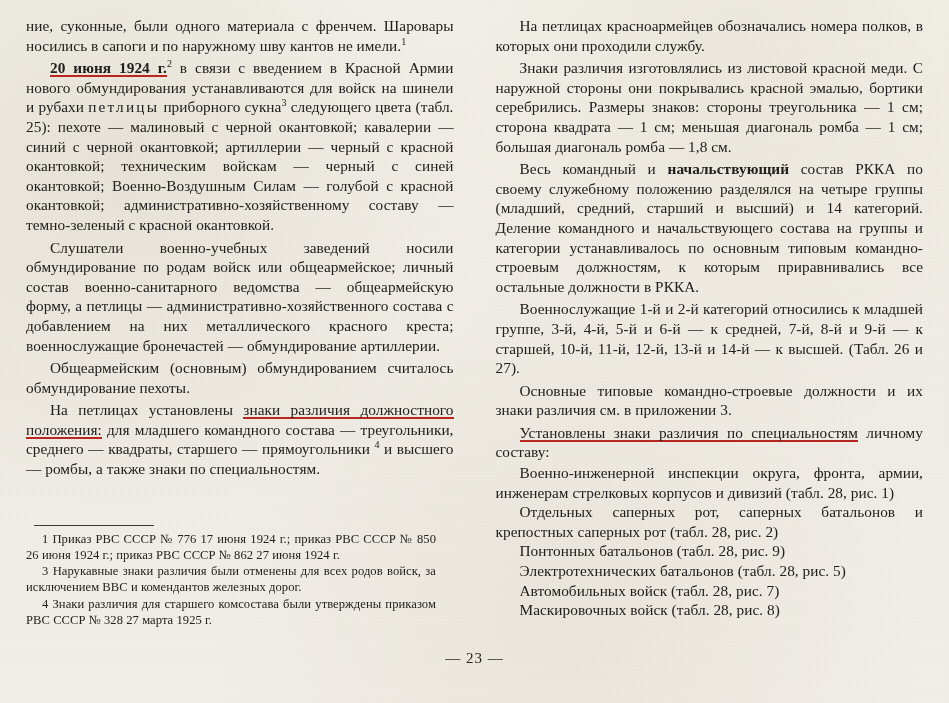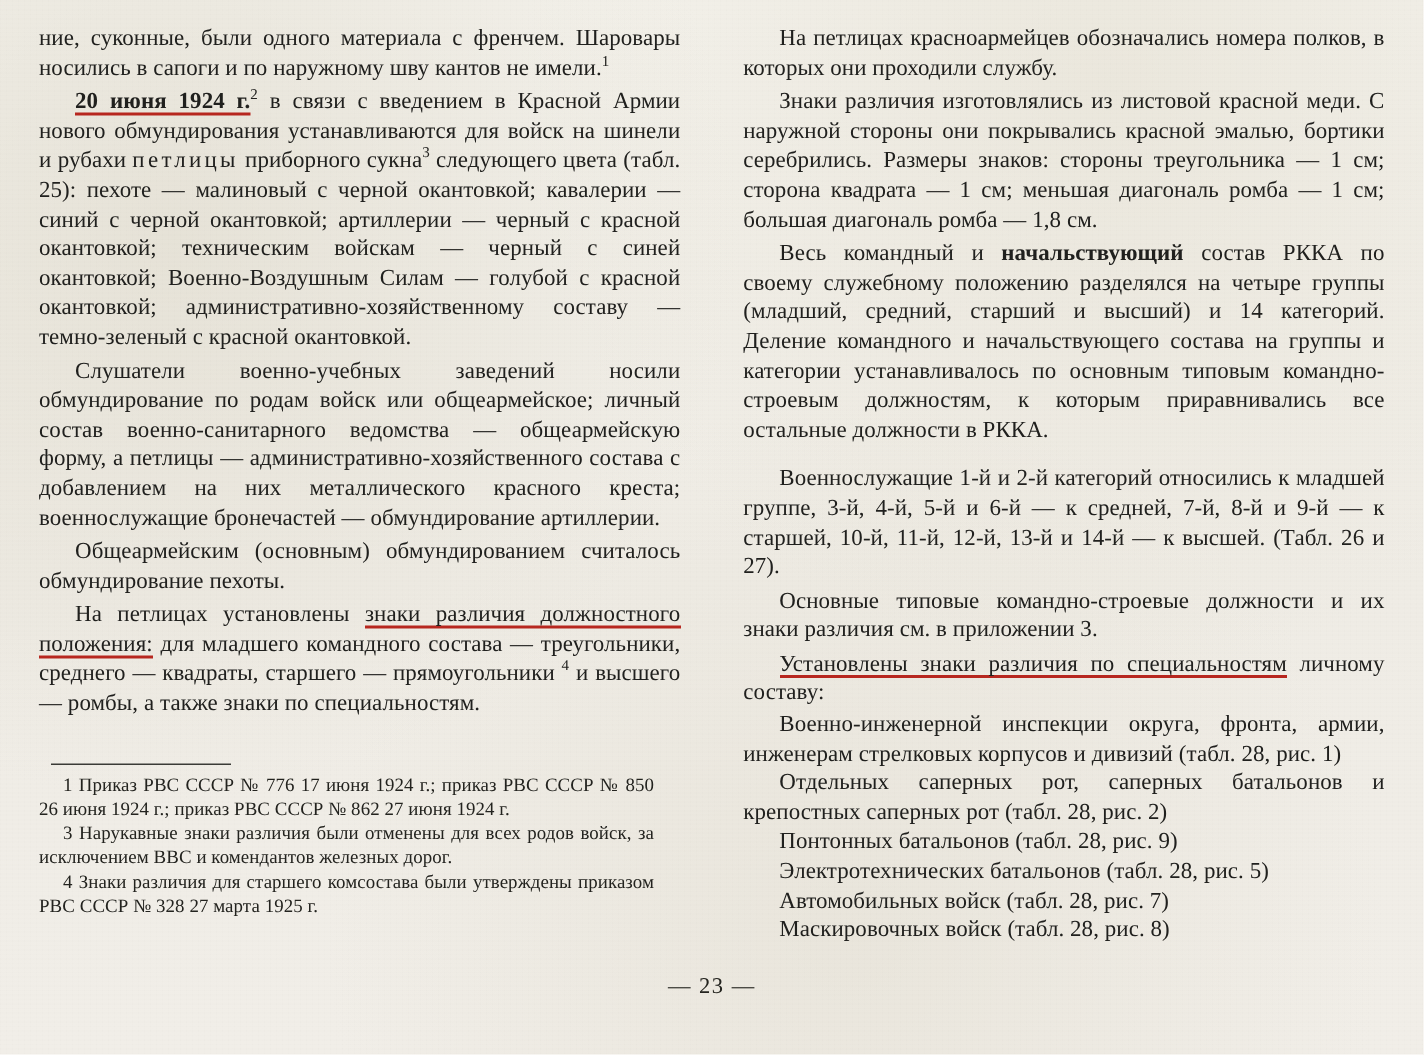--- a/index.html
+++ b/index.html
@@ -68,21 +68,21 @@
     padding-bottom: 1px;
   }
   sup {
     font-size: 10px;
     vertical-align: super;
     line-height: 0;
   }
   .footnotes {
     position: absolute;
     left: 0;
-    bottom: 16px;
+    bottom: 0;
     width: 410px;
     padding-top: 6px;
   }
   .footnotes::before {
     content: "";
     position: absolute;
     top: 0;
     left: 8px;
     width: 120px;
     height: 1px;
@@ -132,21 +132,21 @@
         <p>4 Знаки различия для старшего комсостава были утверждены приказом РВС СССР № 328 27 марта 1925 г.</p>
       </div>
     </div>
 
     <div class="col">
       <p>На петлицах красноармейцев обозначались номера полков, в которых они проходили службу.</p>
       <p style="margin-top:3px;">Знаки различия изготовлялись из листовой красной меди. С наружной стороны они покрывались красной эмалью, бортики серебрились. Размеры знаков: стороны треугольника — 1 см; сторона квадрата — 1 см; меньшая диагональ ромба — 1 см; большая диагональ ромба — 1,8 см.</p>
 
       <p style="margin-top:3px;">Весь командный и <span class="bold">начальствующий</span> состав РККА по своему служебному положению разделялся на четыре группы (младший, средний, старший и высший) и 14 категорий. Деление командного и начальствующего состава на группы и категории устанавливалось по основным типовым командно-строевым должностям, к которым приравнивались все остальные должности в РККА.</p>
 
-      <p style="margin-top:13px;">Военнослужащие 1-й и 2-й категорий относились к младшей группе, 3-й, 4-й, 5-й и 6-й — к средней, 7-й, 8-й и 9-й — к старшей, 10-й, 11-й, 12-й, 13-й и 14-й — к высшей. (Табл. 26 и 27).</p>
+      <p style="margin-top:3px;">Военнослужащие 1-й и 2-й категорий относились к младшей группе, 3-й, 4-й, 5-й и 6-й — к средней, 7-й, 8-й и 9-й — к старшей, 10-й, 11-й, 12-й, 13-й и 14-й — к высшей. (Табл. 26 и 27).</p>
       <p style="margin-top:3px;">Основные типовые командно-строевые должности и их знаки различия см. в приложении 3.</p>
 
       <p style="margin-top:3px;"><span class="ul2">Установлены знаки различия по специальностям</span> личному составу:</p>
 
       <p class="list-line" style="margin-top:1px; text-indent:24px;">Военно-инженерной инспекции округа, фронта, армии, инженерам стрелковых корпусов и дивизий (табл. 28, рис. 1)</p>
       <p class="list-line" style="text-indent:24px;">Отдельных саперных рот, саперных батальонов и крепостных саперных рот (табл. 28, рис. 2)</p>
       <p class="list-line" style="text-indent:24px;">Понтонных батальонов (табл. 28, рис. 9)</p>
       <p class="list-line" style="text-indent:24px;">Электротехнических батальонов (табл. 28, рис. 5)</p>
       <p class="list-line" style="text-indent:24px;">Автомобильных войск (табл. 28, рис. 7)</p>
       <p class="list-line" style="text-indent:24px;">Маскировочных войск (табл. 28, рис. 8)</p>

